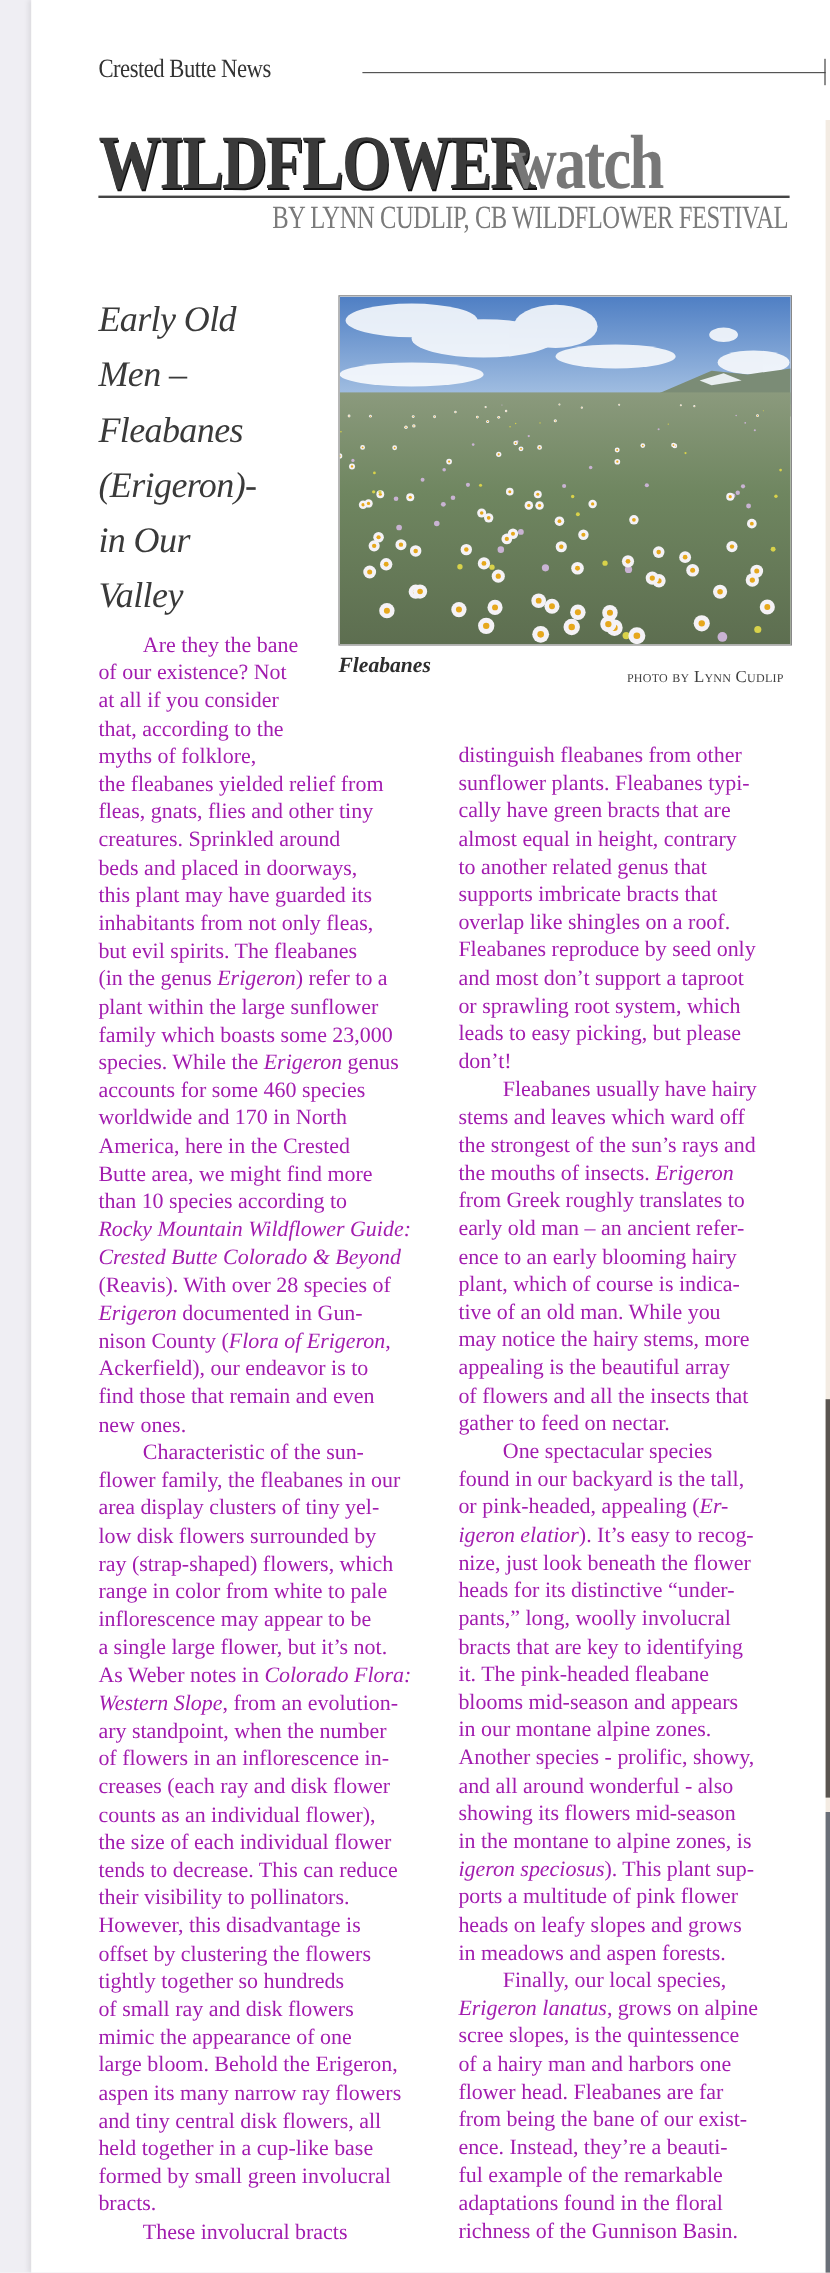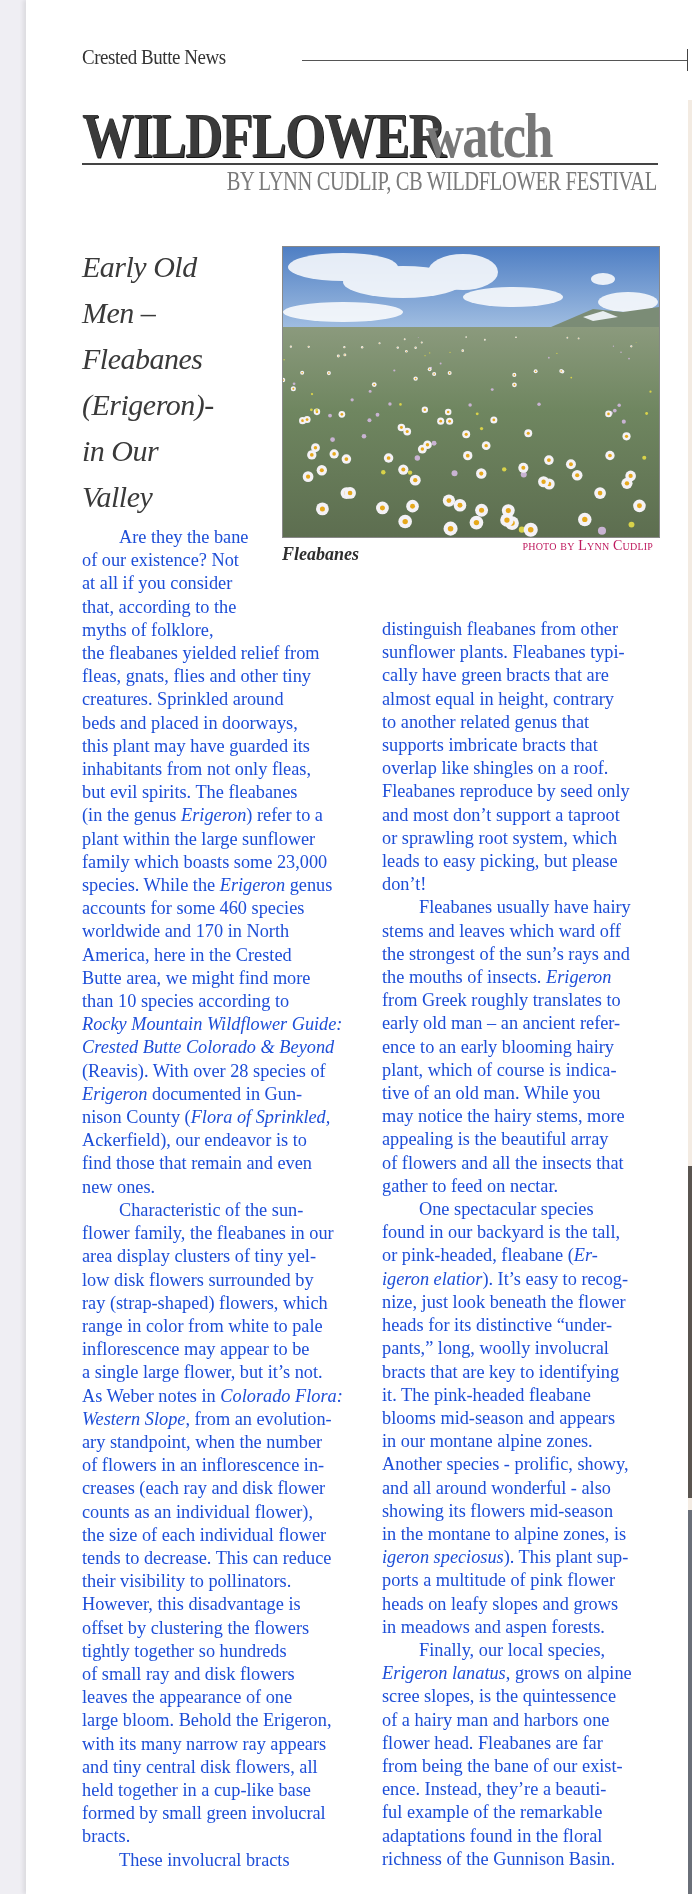--- a/index.html
+++ b/index.html
@@ -60,26 +60,26 @@
   .photo {
     position:absolute; left:282px; top:246px; width:376px; height:290px;
     border:1px solid #888; overflow:hidden;
   }
   .photo svg { display:block; }
   .caption-title {
     position:absolute; left:282px; top:544px;
     font-weight:bold; font-style:italic; font-size:18px; color:#2d2d2d;
   }
   .caption-credit {
-    position:absolute; right:39px; top:538px;
-    font-size:14px; color:#be185d; font-variant:small-caps; letter-spacing:0.2px;
+    position:absolute; right:39px; top:557px;
+    font-size:14px; color:#404040; font-variant:small-caps; letter-spacing:0.2px;
   }
 
   .col {
-    position:absolute; font-size:18.3px; line-height:23.2px; color:#1d4ed8;
+    position:absolute; font-size:18.3px; line-height:23.2px; color:#a21caf;
     font-family:"Liberation Serif", "DejaVu Serif", serif;
   }
   .col .ln { display:block; white-space:nowrap; }
   .col .ind { padding-left:37px; }
   .col i { font-style:italic; }
   .colA { left:82px; top:526px; }
   .colB { left:382px; top:618px; }
 </style>
 </head>
 <body>
@@ -671,21 +671,21 @@
     <span class="ln"><span>species.  While the </span><i>Erigeron</i><span> genus</span></span>
     <span class="ln"><span>accounts for some 460 species</span></span>
     <span class="ln"><span>worldwide and 170 in North</span></span>
     <span class="ln"><span>America, here in the Crested</span></span>
     <span class="ln"><span>Butte area, we might find more</span></span>
     <span class="ln"><span>than 10 species according to</span></span>
     <span class="ln"><i>Rocky Mountain Wildflower Guide:</i></span>
     <span class="ln"><i>Crested Butte Colorado &amp; Beyond</i></span>
     <span class="ln"><span>(Reavis). With over 28 species of</span></span>
     <span class="ln"><i>Erigeron</i><span> documented in Gun-</span></span>
-    <span class="ln"><span>nison County (</span><i>Flora of Sprinkled,</i></span>
+    <span class="ln"><span>nison County (</span><i>Flora of Erigeron,</i></span>
     <span class="ln"><span>Ackerfield), our endeavor is to</span></span>
     <span class="ln"><span>find those that remain and even</span></span>
     <span class="ln"><span>new ones.</span></span>
     <span class="ln ind"><span>Characteristic of the sun-</span></span>
     <span class="ln"><span>flower family, the fleabanes in our</span></span>
     <span class="ln"><span>area display clusters of tiny yel-</span></span>
     <span class="ln"><span>low disk flowers surrounded by</span></span>
     <span class="ln"><span>ray (strap-shaped) flowers, which</span></span>
     <span class="ln"><span>range in color from white to pale</span></span>
     <span class="ln"><span>inflorescence may appear to be</span></span>
@@ -696,23 +696,23 @@
     <span class="ln"><span>of flowers in an inflorescence in-</span></span>
     <span class="ln"><span>creases (each ray and disk flower</span></span>
     <span class="ln"><span>counts as an individual flower),</span></span>
     <span class="ln"><span>the size of each individual flower</span></span>
     <span class="ln"><span>tends to decrease. This can reduce</span></span>
     <span class="ln"><span>their visibility to pollinators.</span></span>
     <span class="ln"><span>However, this disadvantage is</span></span>
     <span class="ln"><span>offset by clustering the flowers</span></span>
     <span class="ln"><span>tightly together so hundreds</span></span>
     <span class="ln"><span>of small ray and disk flowers</span></span>
-    <span class="ln"><span>leaves the appearance of one</span></span>
+    <span class="ln"><span>mimic the appearance of one</span></span>
     <span class="ln"><span>large bloom. Behold the Erigeron,</span></span>
-    <span class="ln"><span>with its many narrow ray appears</span></span>
+    <span class="ln"><span>aspen its many narrow ray flowers</span></span>
     <span class="ln"><span>and tiny central disk flowers, all</span></span>
     <span class="ln"><span>held together in a cup-like base</span></span>
     <span class="ln"><span>formed by small green involucral</span></span>
     <span class="ln"><span>bracts.</span></span>
     <span class="ln ind"><span>These involucral bracts</span></span>
   </div>
 <div class="col colB" id="colB">
     <span class="ln"><span>distinguish fleabanes from other</span></span>
     <span class="ln"><span>sunflower plants. Fleabanes typi-</span></span>
     <span class="ln"><span>cally have green bracts that are</span></span>
@@ -733,21 +733,21 @@
     <span class="ln"><span>early old man – an ancient refer-</span></span>
     <span class="ln"><span>ence to an early blooming hairy</span></span>
     <span class="ln"><span>plant, which of course is indica-</span></span>
     <span class="ln"><span>tive of an old man. While you</span></span>
     <span class="ln"><span>may notice the hairy stems, more</span></span>
     <span class="ln"><span>appealing is the beautiful array</span></span>
     <span class="ln"><span>of flowers and all the insects that</span></span>
     <span class="ln"><span>gather to feed on nectar.</span></span>
     <span class="ln ind"><span>One spectacular species</span></span>
     <span class="ln"><span>found in our backyard is the tall,</span></span>
-    <span class="ln"><span>or pink-headed, fleabane (</span><i>Er-</i></span>
+    <span class="ln"><span>or pink-headed, appealing (</span><i>Er-</i></span>
     <span class="ln"><i>igeron elatior</i><span>). It’s easy to recog-</span></span>
     <span class="ln"><span>nize, just look beneath the flower</span></span>
     <span class="ln"><span>heads for its distinctive “under-</span></span>
     <span class="ln"><span>pants,” long, woolly involucral</span></span>
     <span class="ln"><span>bracts that are key to identifying</span></span>
     <span class="ln"><span>it. The pink-headed fleabane</span></span>
     <span class="ln"><span>blooms mid-season and appears</span></span>
     <span class="ln"><span>in our montane alpine zones.</span></span>
     <span class="ln"><span>Another species - prolific, showy,</span></span>
     <span class="ln"><span>and all around wonderful - also</span></span>

